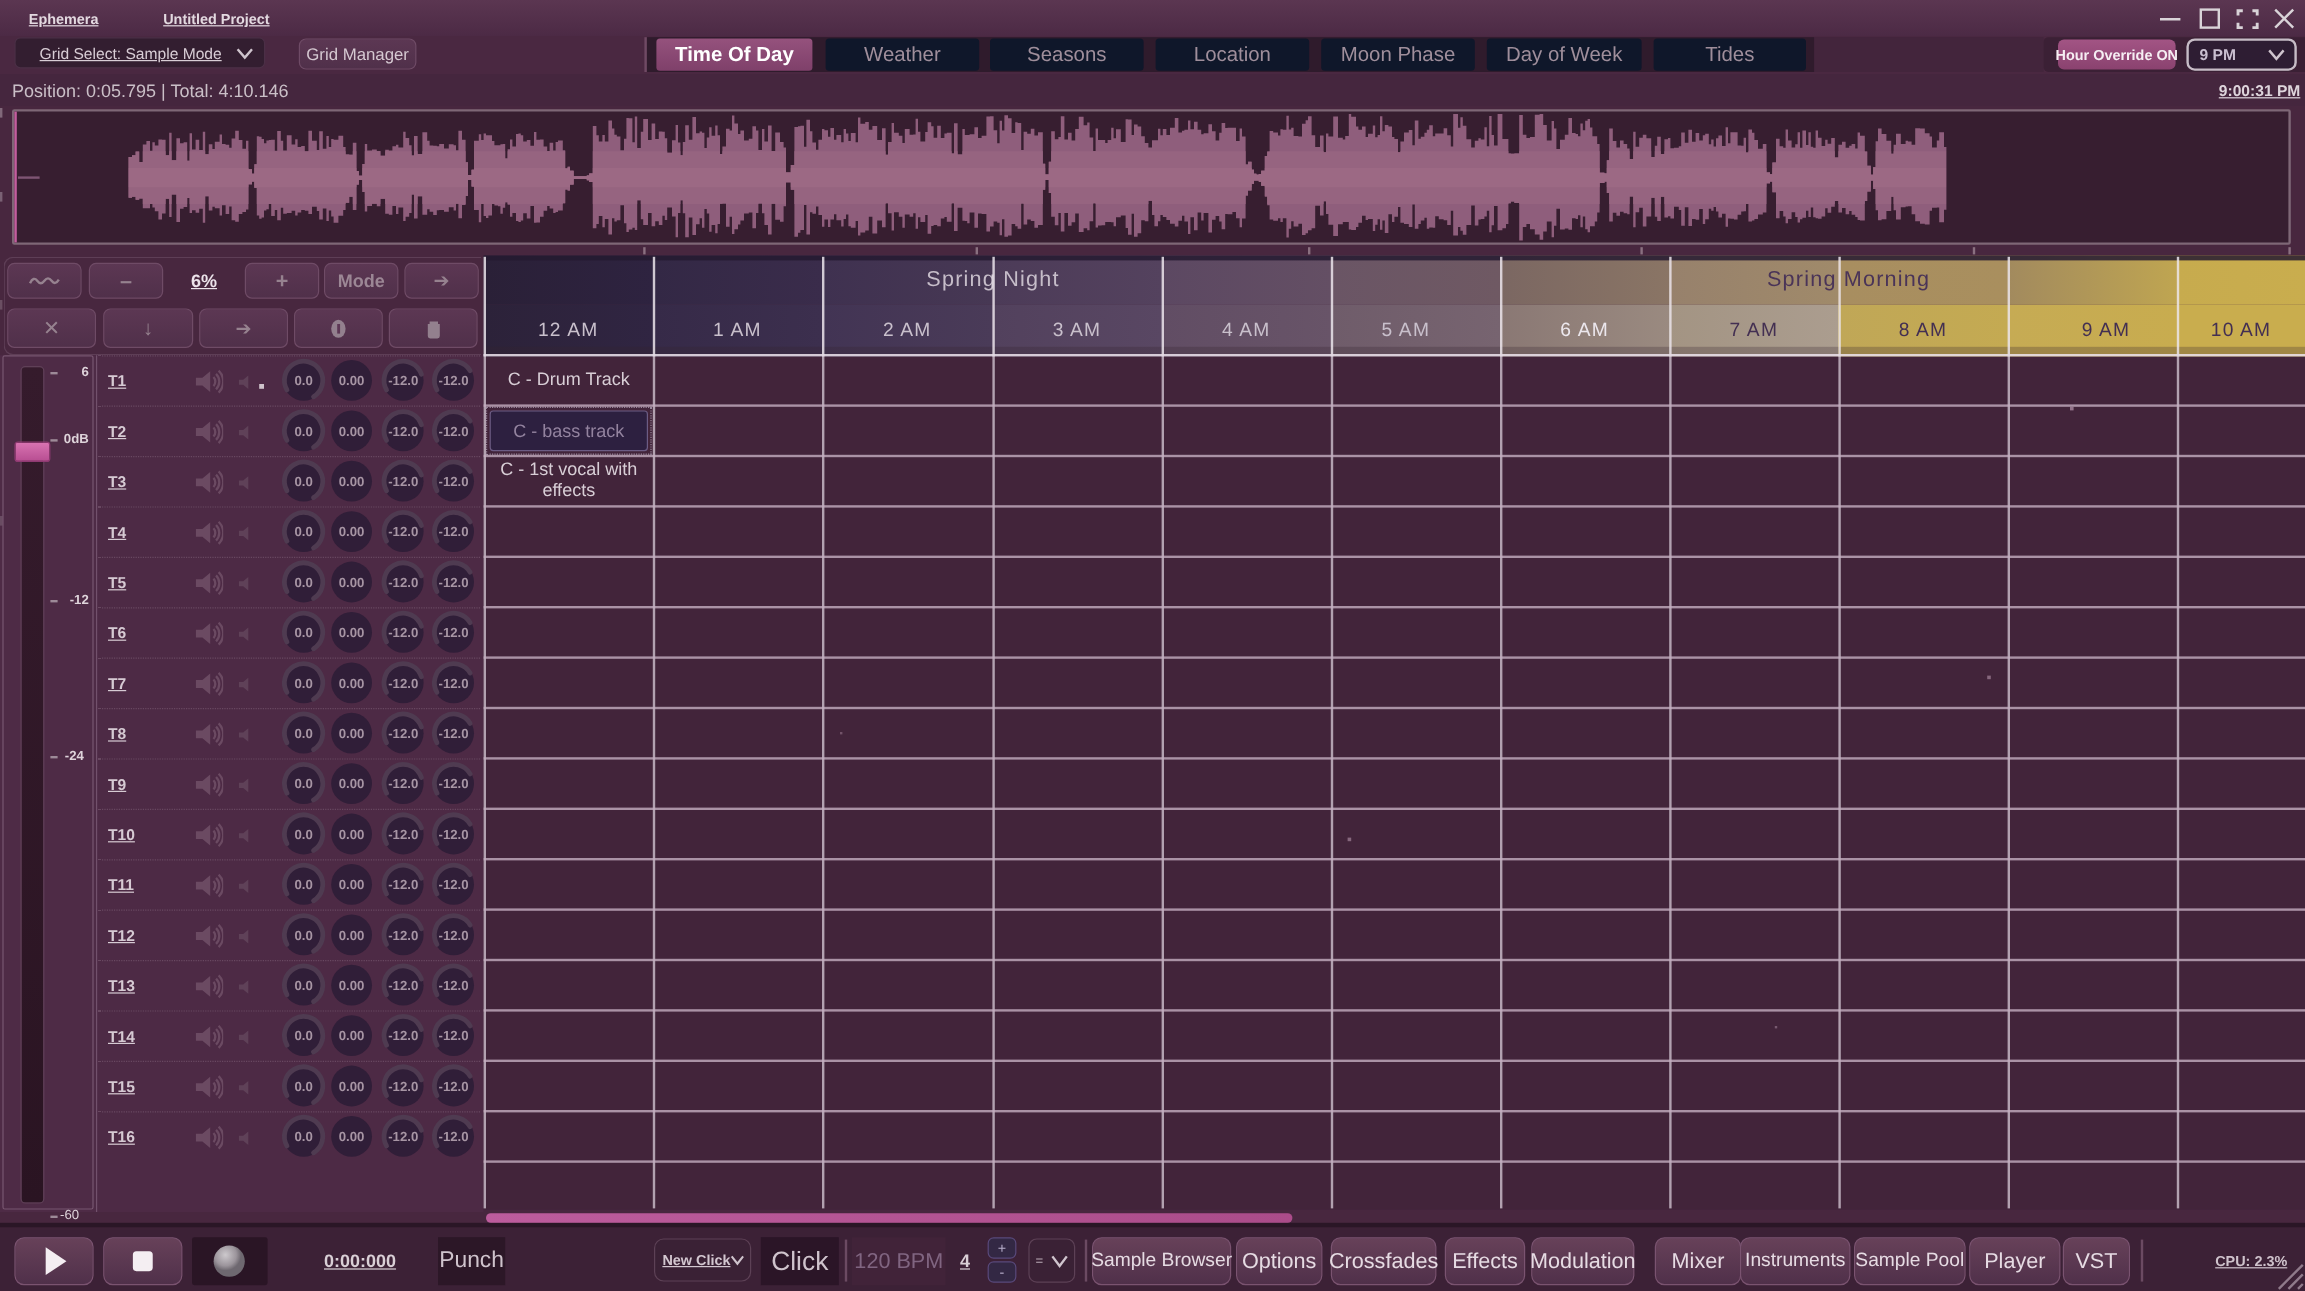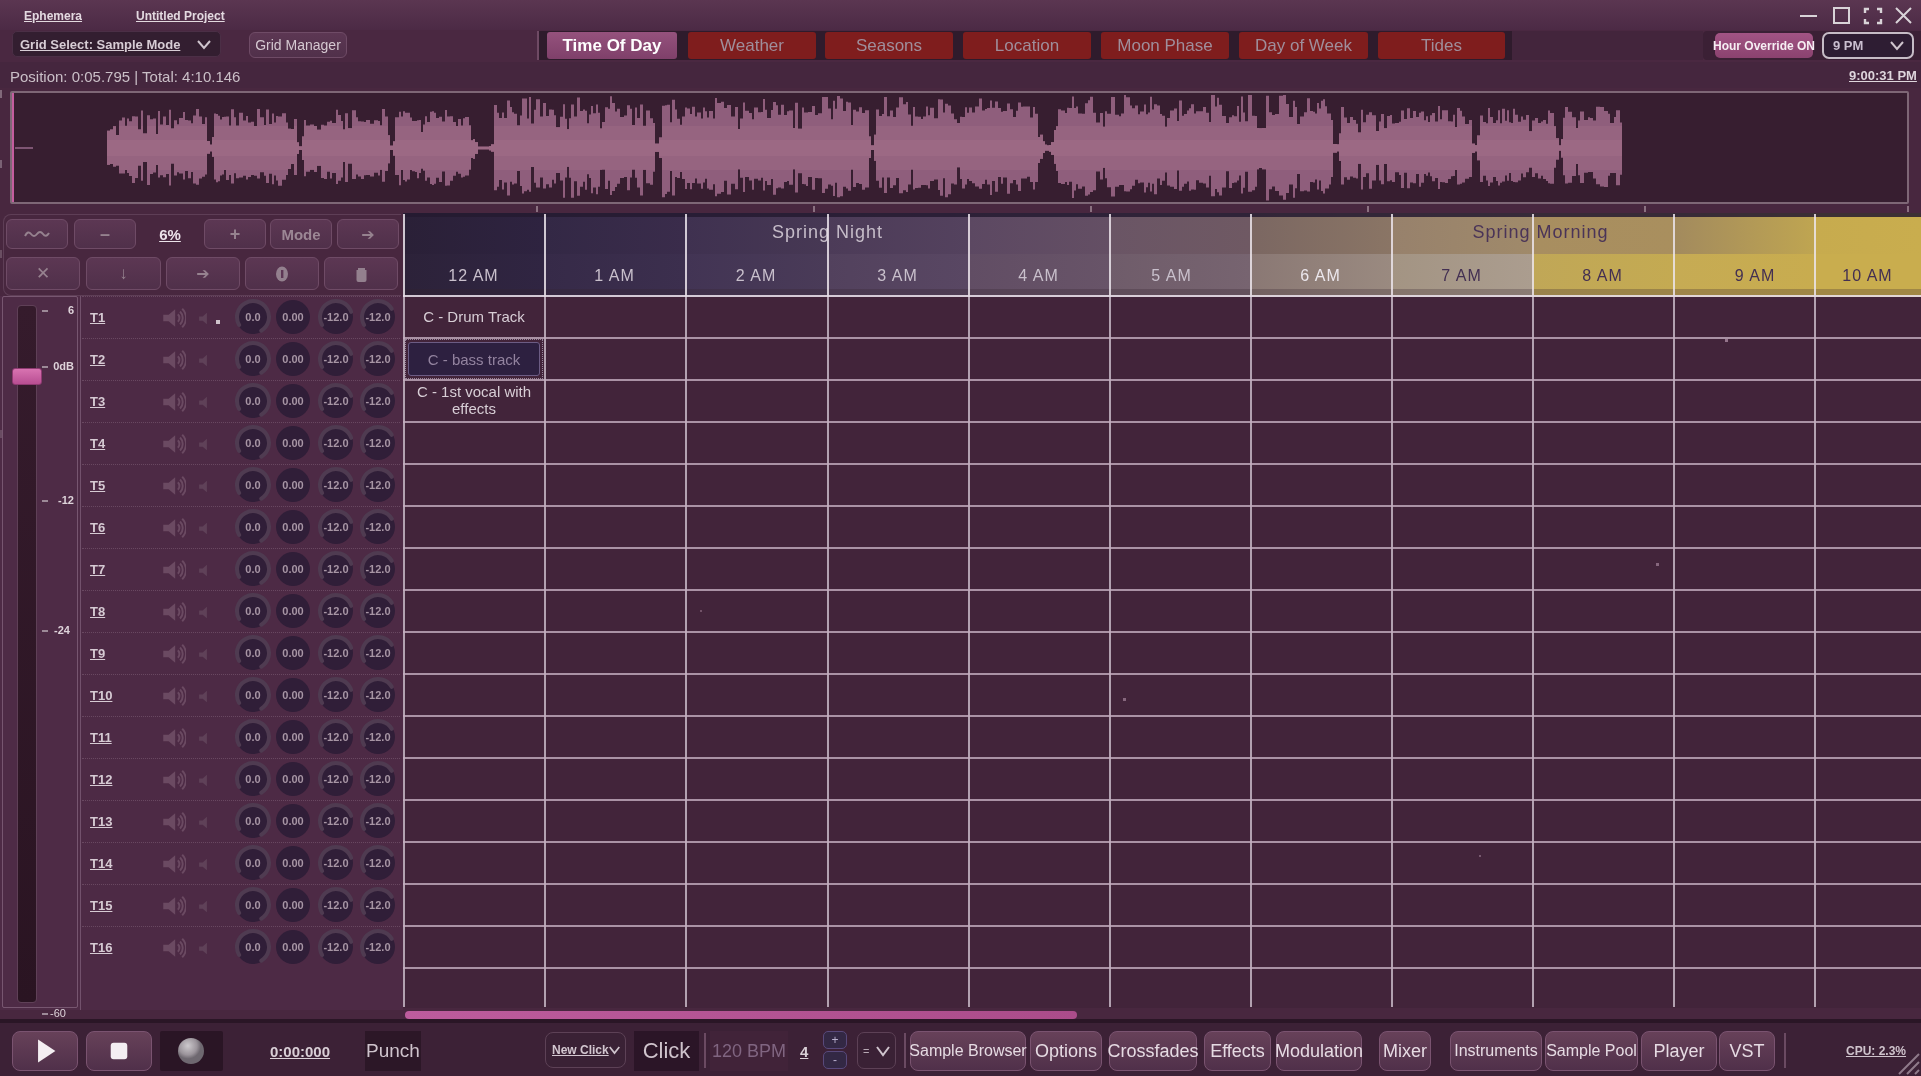--- a/index.html
+++ b/index.html
@@ -1,18 +1,18 @@
 <!DOCTYPE html>
 <html><head><meta charset="utf-8"><style>
 html,body{margin:0;padding:0;background:#48273f}
 body{width:1921px;height:1076px;overflow:hidden;font-family:"Liberation Sans",sans-serif;position:relative}
 .a{position:absolute}
 .btn{background:linear-gradient(#5c3753,#50304a);border:1px solid #6f4b66;border-radius:6px;color:#a194a0;
  display:flex;align-items:center;justify-content:center;box-sizing:border-box}
-.tab{position:absolute;top:32px;height:27px;background:#7f1d1d;border-radius:3px;color:#9f8e9b;
+.tab{position:absolute;top:32px;height:27px;background:#0f172a;border-radius:3px;color:#9f8e9b;
  display:flex;align-items:center;justify-content:center;font-size:17px}
 .link{color:#e3d9e0;text-decoration:underline;font-weight:bold}
 .hourlab{position:absolute;top:263px;height:26px;display:flex;align-items:center;justify-content:center;font-size:16px;letter-spacing:1px}
 .gvl{position:absolute;width:2px;background:rgba(210,196,210,0.78)}
 .ghl{position:absolute;height:2px;background:rgba(196,174,192,0.80)}
 .trow{position:absolute;left:82px;width:318px;height:42px;border-top:1px dotted rgba(205,180,200,0.22);box-sizing:border-box}
 .tlab{position:absolute;left:8px;top:13px;font-size:13px;font-weight:bold;color:#d6cad3;text-decoration:underline}
 .cell{position:absolute;display:flex;align-items:center;justify-content:center;text-align:center;
  font-size:15px;color:#d8ced6}
 .bbtn{position:absolute;top:1031px;height:40px;white-space:nowrap;background:linear-gradient(#674159,#50304a);border:1px solid #7a5370;
@@ -31,21 +31,21 @@
  <path d="M70 8 V4 H74 M82 4 H86 V8 M86 14 V18 H82 M74 18 H70 V14" fill="none" stroke="#d9d3d8" stroke-width="2.4"></path>
  <path d="M101 3 L116 18 M116 3 L101 18" stroke="#d9d3d8" stroke-width="2"></path>
 </svg>
 
 <div class="a" style="left:0;top:30px;width:1921px;height:32px;background:#4a2841"></div>
 <div class="a" style="left:539px;top:31px;width:973px;height:29px;background:#2f1b2c"></div>
 <div class="a" style="left:537px;top:31px;width:2px;height:29px;background:#6f4a64"></div>
 <div class="a" style="left:1512px;top:31px;width:191px;height:29px;background:#43253c"></div>
 <div class="a" style="left:1703px;top:31px;width:218px;height:29px;background:#3b2035;border-radius:4px 0 0 4px"></div>
 <div class="a" style="left:12px;top:31px;width:209px;height:26px;background:#331e30;border:1px solid #4b2f46;border-radius:5px;box-sizing:border-box">
- <span style="position:absolute;left:7px;top:5px;font-size:13px;font-weight:bold;color:#d8cdd5;text-decoration:underline">Grid Select: Sample Mode</span>
+ <span style="position:absolute;left:20px;top:5px;font-size:13px;font-weight:normal;color:#d8cdd5;text-decoration:underline">Grid Select: Sample Mode</span>
  <svg style="position:absolute;right:8px;top:7px" width="16" height="12" viewBox="0 0 16 12">
       <path d="M2 2 L8 9 L14 2" stroke="#cfc4cd" stroke-width="2" fill="none"></path>
     </svg>
 </div>
 <div class="btn a" style="left:249px;top:32px;width:98px;height:26px;font-size:14px;color:#d5c8d1">Grid Manager</div>
 <div class="tab" style="left:547px;width:130px;background:linear-gradient(#95527d,#7f406a);color:#fff;font-weight:bold">Time Of Day</div>
 <div class="tab" style="left:688px;width:128px">Weather</div>
 <div class="tab" style="left:825px;width:128px">Seasons</div>
 <div class="tab" style="left:963px;width:128px">Location</div>
 <div class="tab" style="left:1101px;width:128px">Moon Phase</div>
@@ -689,21 +689,21 @@
  <svg style="position:absolute;right:4px;top:12px" width="16" height="13" viewBox="0 0 16 13">
       <path d="M2 2 L8 10 L14 2" stroke="#cfc4cd" stroke-width="2" fill="none"></path>
     </svg>
   </div>
 <div class="sep" style="left:904px"></div>
 <div class="bbtn" style="left:910px;width:116px;font-size:16px">Sample Browser</div>
 <div class="bbtn" style="left:1030px;width:72px">Options</div>
 <div class="bbtn" style="left:1109px;width:88px">Crossfades</div>
 <div class="bbtn" style="left:1204px;width:67px">Effects</div>
 <div class="bbtn" style="left:1276px;width:86px;font-size:18px">Modulation</div>
-<div class="bbtn" style="left:1379px;width:52px">Mixer</div>
+<div class="bbtn" style="left:1379px;width:72px">Mixer</div>
 <div class="bbtn" style="left:1450px;width:92px;font-size:16px">Instruments</div>
 <div class="bbtn" style="left:1545px;width:93px;font-size:16px">Sample Pool</div>
 <div class="bbtn" style="left:1641px;width:76px">Player</div>
 <div class="bbtn" style="left:1719px;width:56px">VST</div>
 <div class="sep" style="left:1784px"></div>
 <div class="a" style="left:1846px;top:1044px;font-size:12px;font-weight:bold;color:#cfc3cc;text-decoration:underline">CPU: 2.3%</div>
 <svg class="a" style="left:1897px;top:1052px" width="24" height="24" viewBox="0 0 24 24">
  <path d="M22 2 L2 22 M22 10 L10 22 M22 18 L18 22" stroke="#8f7a8a" stroke-width="2"></path>
   </svg>
 

